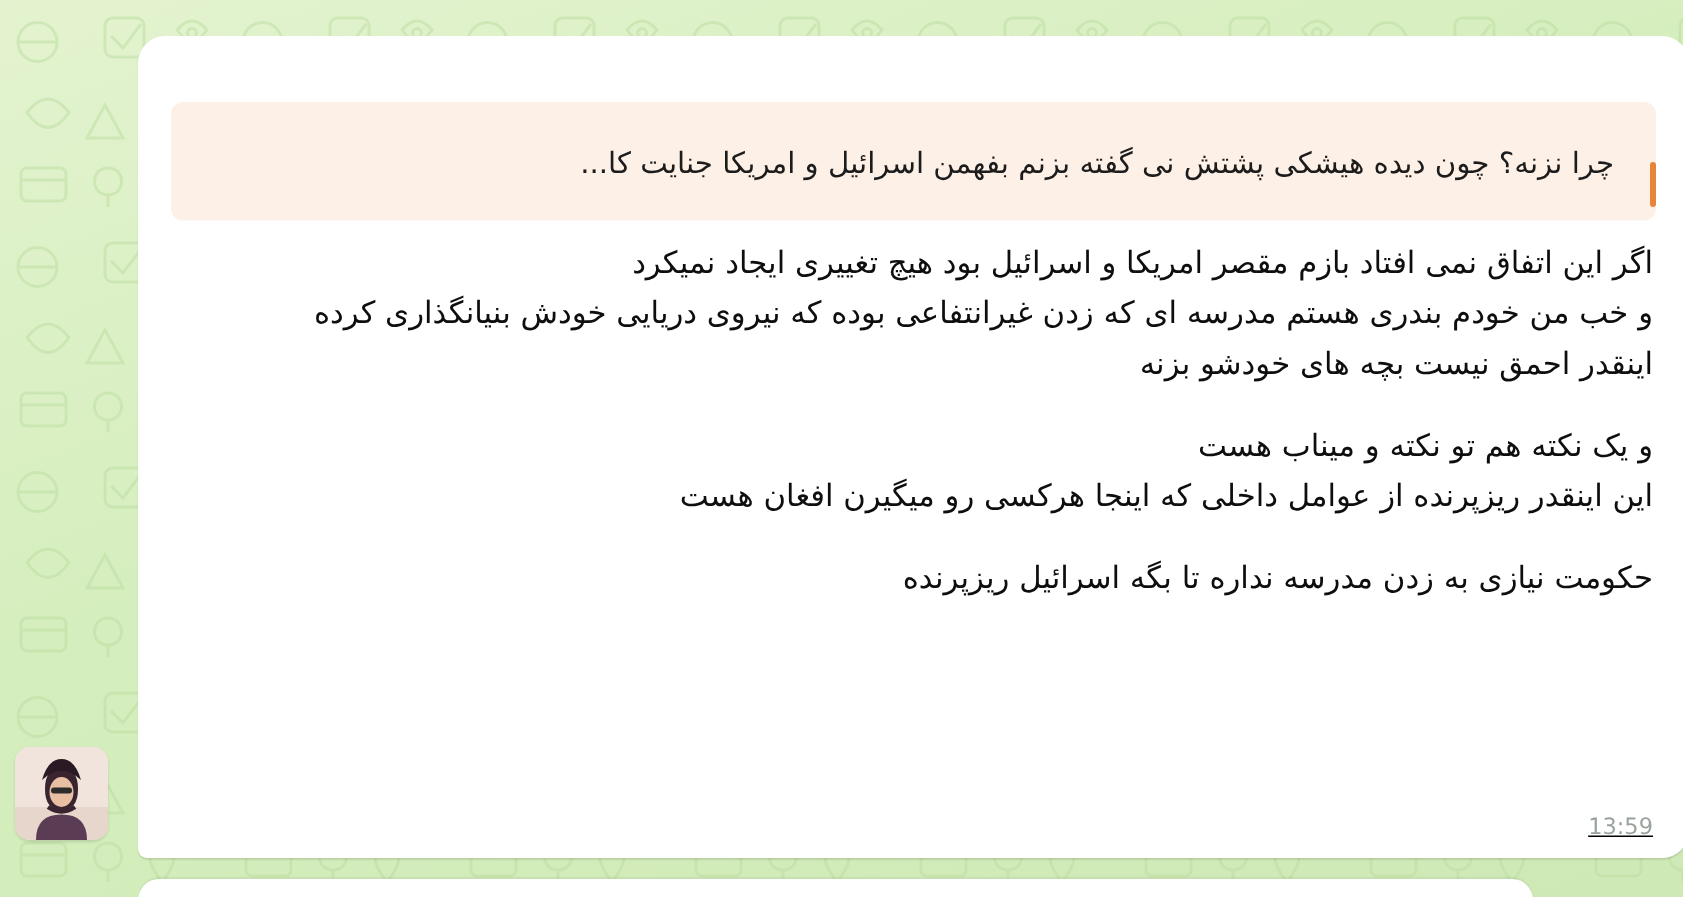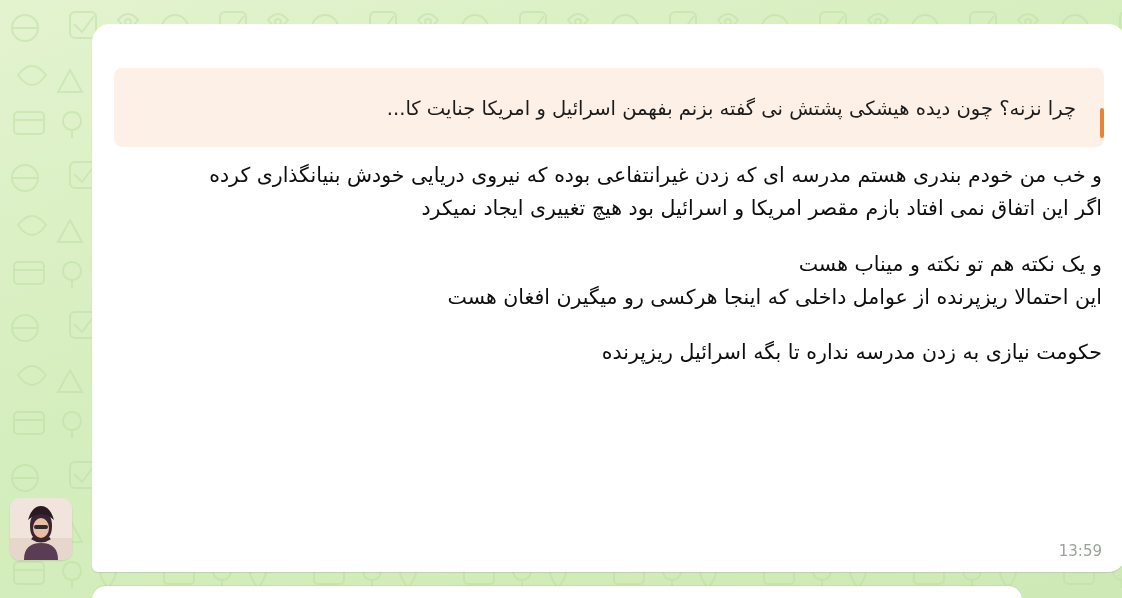--- a/index.html
+++ b/index.html
@@ -92,20 +92,21 @@
     height: 22px;
   }
 
   
   #msg-footer {
     display: flex;
     justify-content: flex-start;
     align-items: flex-end;
     padding: 2px 6px 2px 6px;
     margin-top: 4px;
+    text-decoration: underline;
   }
   #timestamp {
     font-size: 15px;
     color: #9aa39b;
     direction: ltr;
   }
 
   
   #avatar {
     position: absolute;
@@ -163,25 +164,26 @@
 </div>
 
 <div id="bubble">
 
   <div id="quote">
     <span class="bar"></span>
     <span class="quote-text">چرا نزنه؟ چون دیده هیشکی پشتش نی گفته بزنم بفهمن اسرائیل و امریکا جنایت کا...</span>
   </div>
 
   <div id="msg-body">
+    <p>اگر این اتفاق نمی افتاد بازم مقصر امریکا و اسرائیل بود هیچ تغییری ایجاد نمیکرد</p>
     <p>و خب من خودم بندری هستم مدرسه ای که زدن غیرانتفاعی بوده که نیروی دریایی خودش بنیانگذاری کرده</p>
-    <p>اگر این اتفاق نمی افتاد بازم مقصر امریکا و اسرائیل بود هیچ تغییری ایجاد نمیکرد</p>
+    <p>اینقدر احمق نیست بچه های خودشو بزنه</p>
     <p class="spacer"></p>
     <p>و یک نکته هم تو نکته و میناب هست</p>
-    <p>این احتمالا ریزپرنده از عوامل داخلی که اینجا هرکسی رو میگیرن افغان هست</p>
+    <p>این اینقدر ریزپرنده از عوامل داخلی که اینجا هرکسی رو میگیرن افغان هست</p>
     <p class="spacer"></p>
     <p>حکومت نیازی به زدن مدرسه نداره تا بگه اسرائیل ریزپرنده</p>
   </div>
 
   <div id="msg-footer">
     <span id="timestamp">13:59</span>
   </div>
 </div>
 
 <div id="avatar">

